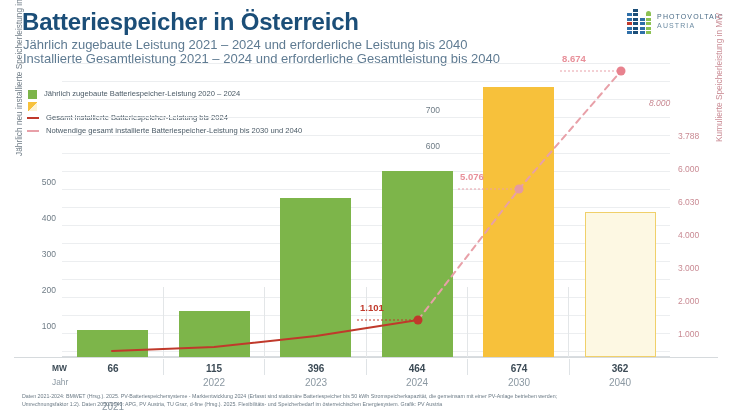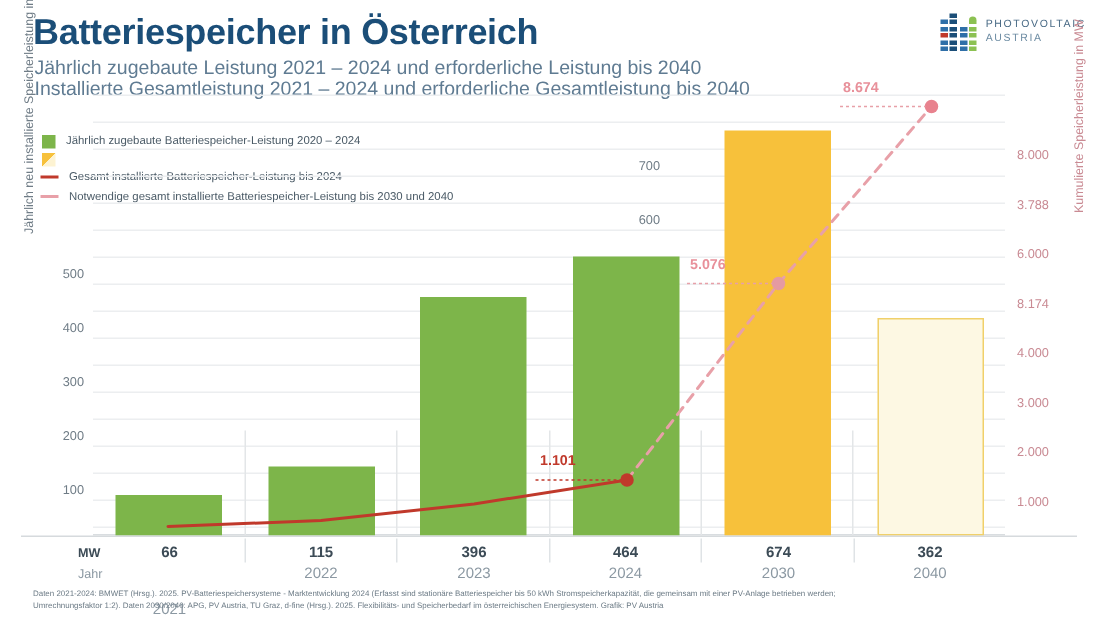--- a/index.html
+++ b/index.html
@@ -177,24 +177,24 @@
     <div class="ylab-left" style="left:-40px;top:233px;">200</div>
     <div class="ylab-left" style="left:-40px;top:269px;">100</div>
 
     <div class="ylab-mid" style="left:344px;top:89px;">600</div>
     <div class="ylab-mid" style="left:344px;top:53px;">700</div>
 
     <div class="ylab-right" style="left:616px;top:277px;">1.000</div>
     <div class="ylab-right" style="left:616px;top:244px;">2.000</div>
     <div class="ylab-right" style="left:616px;top:211px;">3.000</div>
     <div class="ylab-right" style="left:616px;top:178px;">4.000</div>
-    <div class="ylab-right" style="left:616px;top:145px;">8.174</div>
+    <div class="ylab-right" style="left:616px;top:145px;">6.030</div>
     <div class="ylab-right" style="left:616px;top:112px;">6.000</div>
     <div class="ylab-right" style="left:616px;top:79px;">3.788</div>
-    <div class="ylab-right" style="left:616px;top:46px;">8.000</div>
+    <div class="ylab-right" style="left:587px;top:46px;font-style:italic;">8.000</div>
 
     <div class="axis-title-left">Jährlich neu installierte Speicherleistung in MW</div>
     <div class="axis-title-right">Kumulierte Speicherleistung in MW</div>
 
     <div class="bar" style="left:15px;width:71px;height:27px;background:#7db54a;"></div>
     <div class="bar" style="left:117px;width:71px;height:46px;background:#7db54a;"></div>
     <div class="bar" style="left:218px;width:71px;height:159px;background:#7db54a;"></div>
     <div class="bar" style="left:320px;width:71px;height:186px;background:#7db54a;"></div>
     <div class="bar" style="left:421px;width:71px;height:270px;background:#f7c13b;"></div>
     <div class="bar" style="left:523px;width:71px;height:145px;background:#fdf8e3;border:1px solid #f0d06a;box-sizing:border-box;"></div>

